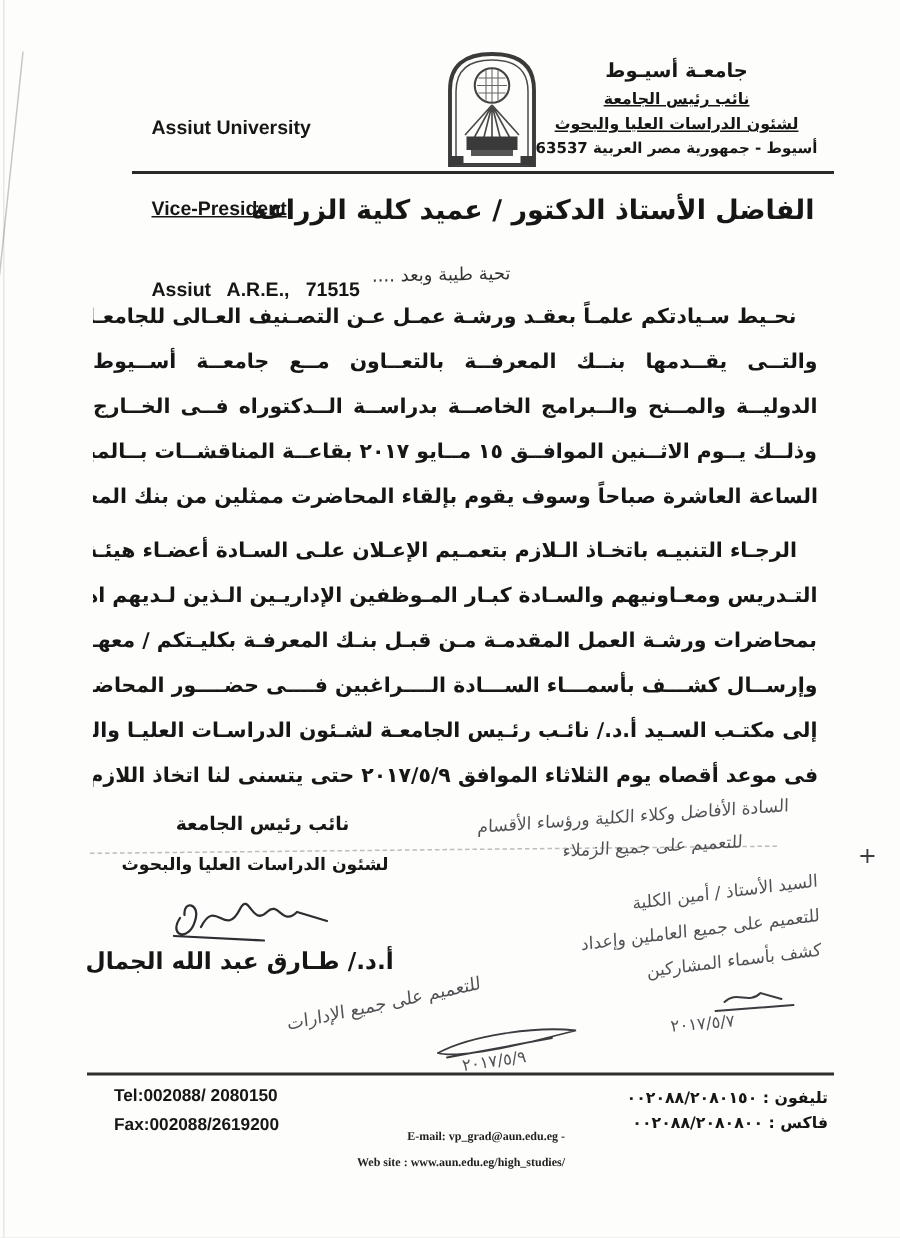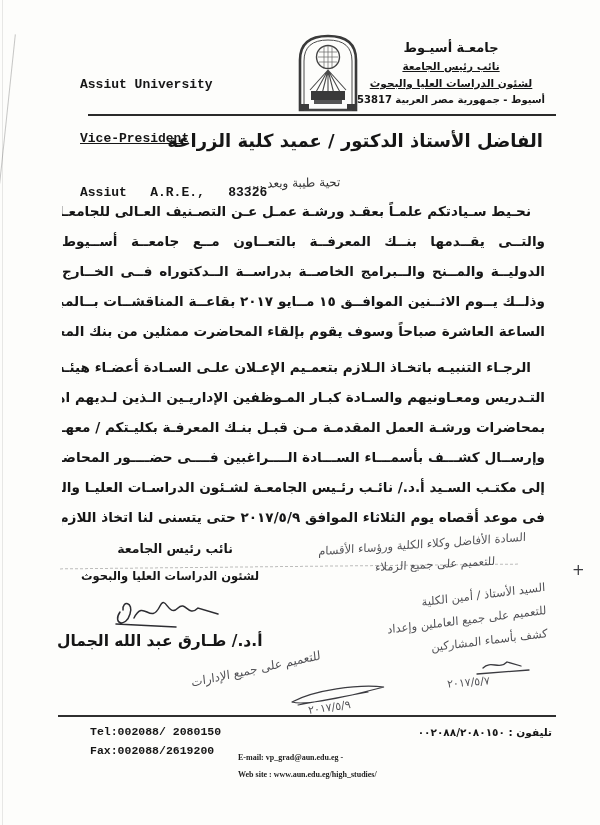--- a/index.html
+++ b/index.html
@@ -2,21 +2,21 @@
 <html><head>
 <meta charset="utf-8">
 <style>
   html,body{margin:0;padding:0;background:#e8e8e6;}
   .page{position:relative;width:600px;height:825px;background:#fdfdfb;overflow:hidden;
         font-family:"DejaVu Sans",sans-serif;color:#161616;}
   
   .scan-edge{position:absolute;left:7px;top:34px;width:1px;height:150px;background:rgba(40,40,40,.25);transform:rotate(6deg);}
   .scan-edge2{position:absolute;left:2px;top:0;width:1px;height:825px;background:rgba(40,40,40,.10);}
   
-  .hdr-en{position:absolute;left:80px;top:40px;font-family:Liberation Mono, monospace;font-weight:bold;
+  .hdr-en{position:absolute;left:101px;top:40px;font-family:Liberation Sans, sans-serif;font-weight:bold;
           font-size:13px;line-height:18px;white-space:pre;}
   .hdr-en .u{text-decoration:underline;}
   .hdr-ar{position:absolute;right:55px;top:38px;direction:rtl;text-align:center;font-weight:bold;}
   .hdr-ar .l1{font-size:13px;line-height:20px;}
   .hdr-ar .l2,.hdr-ar .l3{font-size:10.5px;line-height:17px;text-decoration:underline;}
   .hdr-ar .l4{font-size:10px;line-height:16px;}
   .logo{position:absolute;left:294px;top:30px;}
   .hdr-rule{position:absolute;left:88px;top:114px;width:468px;height:2px;background:#2a2a2a;}
   
   .recipient{position:absolute;right:57px;top:130px;direction:rtl;font-size:18px;font-weight:bold;white-space:nowrap;}
@@ -39,56 +39,56 @@
   .n1-dash{position:absolute;left:60px;top:566px;width:458px;border-top:1px dashed rgba(70,70,70,.35);transform:rotate(-.6deg);}
   .plus{position:absolute;left:572px;top:561px;font-size:15px;color:#3b3b40;}
   .n2{left:382px;top:586px;width:165px;line-height:23px;transform:rotate(-7deg) skewX(-4deg);text-align:right;}
   .n2sig{position:absolute;left:443px;top:658px;}
   .n2date{left:447px;top:676px;transform:rotate(-5deg);font-size:11px;letter-spacing:2px;}
   .n3l1{left:190px;top:662px;font-size:12px;transform:rotate(-12deg) skewX(-6deg);}
   .n3sig{position:absolute;left:288px;top:682px;}
   .n3date{left:308px;top:701px;transform:rotate(-8deg);font-size:11px;letter-spacing:2px;}
   
   .ftr-rule{position:absolute;left:58px;top:715px;width:498px;height:2px;background:#2f2f2f;}
-  .ftr-en{position:absolute;left:90px;top:722px;font-family:Liberation Mono, monospace;font-weight:bold;font-size:11.5px;line-height:19px;}
-  .ftr-web{position:absolute;left:238px;top:749px;font-family:"Liberation Serif",serif;font-weight:bold;font-size:8px;line-height:17px;text-align:left;color:#222;}
+  .ftr-en{position:absolute;left:76px;top:722px;font-family:Liberation Sans, sans-serif;font-weight:bold;font-size:11.5px;line-height:19px;}
+  .ftr-web{position:absolute;left:238px;top:749px;font-family:"Liberation Serif",serif;font-weight:bold;font-size:8px;line-height:17px;text-align:right;color:#222;}
   .ftr-ar{position:absolute;right:48px;top:724px;direction:rtl;font-weight:bold;font-size:10.5px;line-height:17px;text-align:right;}
 </style>
 </head>
 <body>
 
 <div class="page">
   <div class="scan-edge"></div>
   <div class="scan-edge2"></div>
 
   <div class="hdr-en">
     <div>Assiut University</div>
     <div class="u">Vice-President</div>
-    <div>Assiut   A.R.E.,   83326</div>
+    <div>Assiut   A.R.E.,   71515</div>
   </div>
 
   <div class="logo">
     <svg width="68" height="84" viewBox="0 0 68 84">
       <path d="M6,80 L6,30 Q6,6 34,6 Q62,6 62,30 L62,80 Z" fill="none" stroke="#3a3a3a" stroke-width="2.6"></path>
       <path d="M10,80 L10,31 Q10,10 34,10 Q58,10 58,31 L58,80 Z" fill="none" stroke="#4a4a4a" stroke-width="1"></path>
       <circle cx="34" cy="27" r="11.5" fill="none" stroke="#444" stroke-width="1.4"></circle>
       <path d="M25,22 h18 M24,27 h20 M25,32 h18 M30,17 v20 M34,16 v22 M38,17 v20" stroke="#666" stroke-width=".7"></path>
       <path d="M34,40 L16,60 M34,40 L22,62 M34,40 L28,64 M34,40 L34,65 M34,40 L40,64 M34,40 L46,62 M34,40 L52,60" stroke="#4a4a4a" stroke-width="1.1"></path>
       <rect x="17" y="61" width="34" height="9" fill="#3a3a3a"></rect>
       <rect x="20" y="70" width="28" height="4" fill="#555"></rect>
       <rect x="6" y="74" width="9" height="6" fill="#3a3a3a"></rect>
       <rect x="53" y="74" width="9" height="6" fill="#3a3a3a"></rect>
     </svg>
   </div>
 
   <div class="hdr-ar">
     <div class="l1">جامعـة أسيـوط</div>
     <div class="l2">نائب رئيس الجامعة</div>
     <div class="l3">لشئون الدراسات العليا والبحوث</div>
-    <div class="l4">أسيوط - جمهورية مصر العربية  53817</div>
+    <div class="l4">أسيوط - جمهورية مصر العربية  63537</div>
   </div>
 
   <div class="hdr-rule"></div>
 
   <div class="recipient">الفاضل الأستاذ الدكتور / عميد كلية الزراعة</div>
   <div class="greeting">تحية طيبة وبعد ....</div>
 
   <div class="para p1">
     <div class="bline first">نحـيط سـيادتكم علمـاً بعقـد ورشـة عمـل عـن التصـنيف العـالى للجامعـات</div>
     <div class="bline">والتــى يقــدمها  بنــك المعرفــة بالتعــاون مــع جامعــة أســيوط</div>
@@ -144,14 +144,15 @@
   <div class="ftr-en">
     <div>Tel:002088/ 2080150</div>
     <div>Fax:002088/2619200</div>
   </div>
   <div class="ftr-web">
     <div>E-mail: vp_grad@aun.edu.eg -</div>
     <div>Web site : www.aun.edu.eg/high_studies/</div>
   </div>
   <div class="ftr-ar">
     <div>تليفون : ٠٠٢٠٨٨/٢٠٨٠١٥٠</div>
+    <div>فاكس : ٠٠٢٠٨٨/٢٠٨٠٨٠٠</div>
   </div>
 </div>
 
 </body></html>

